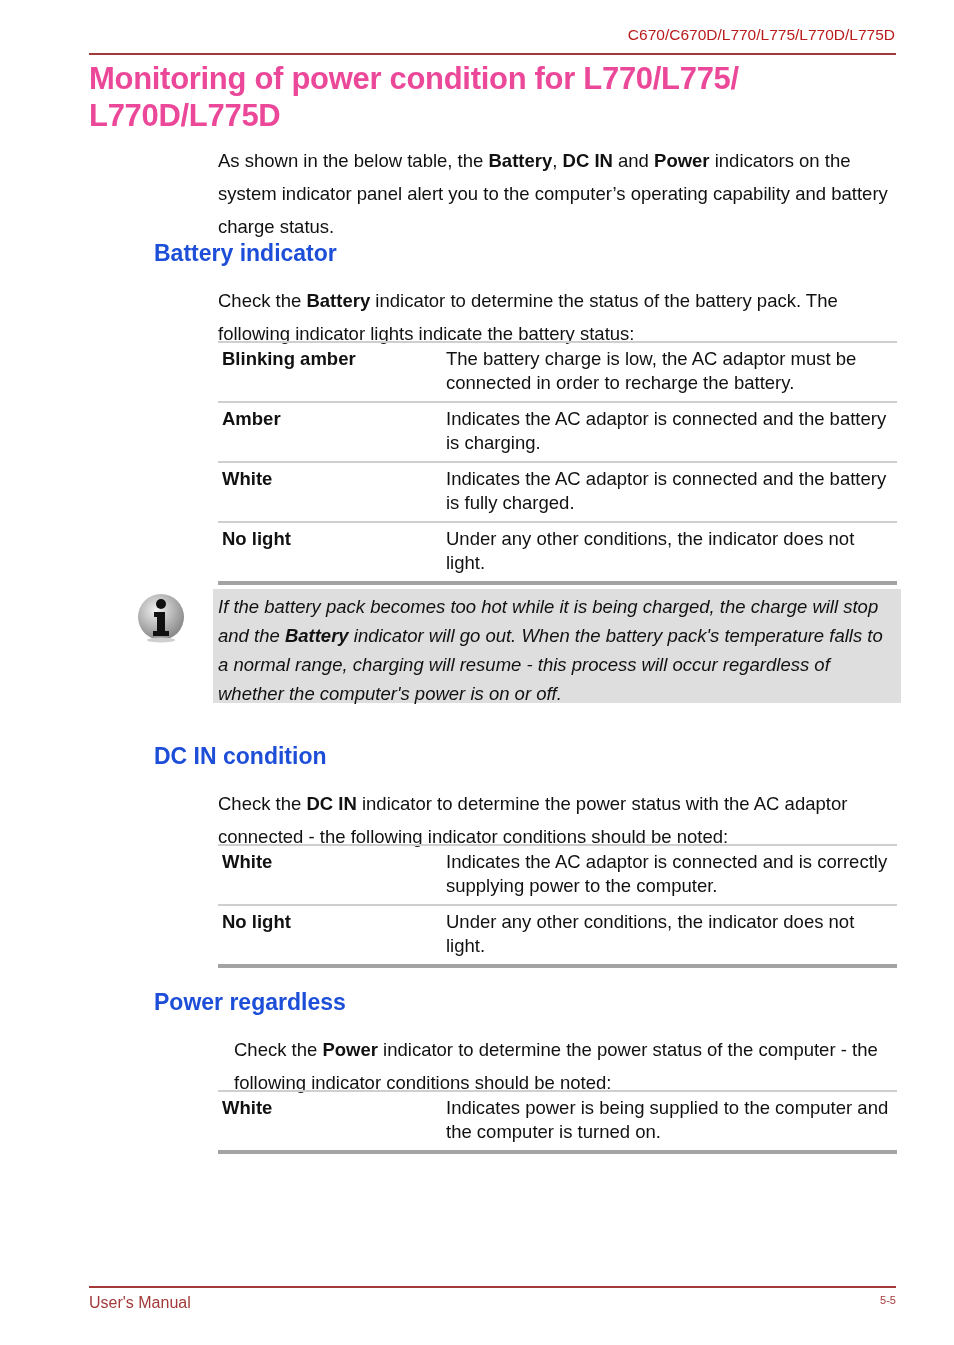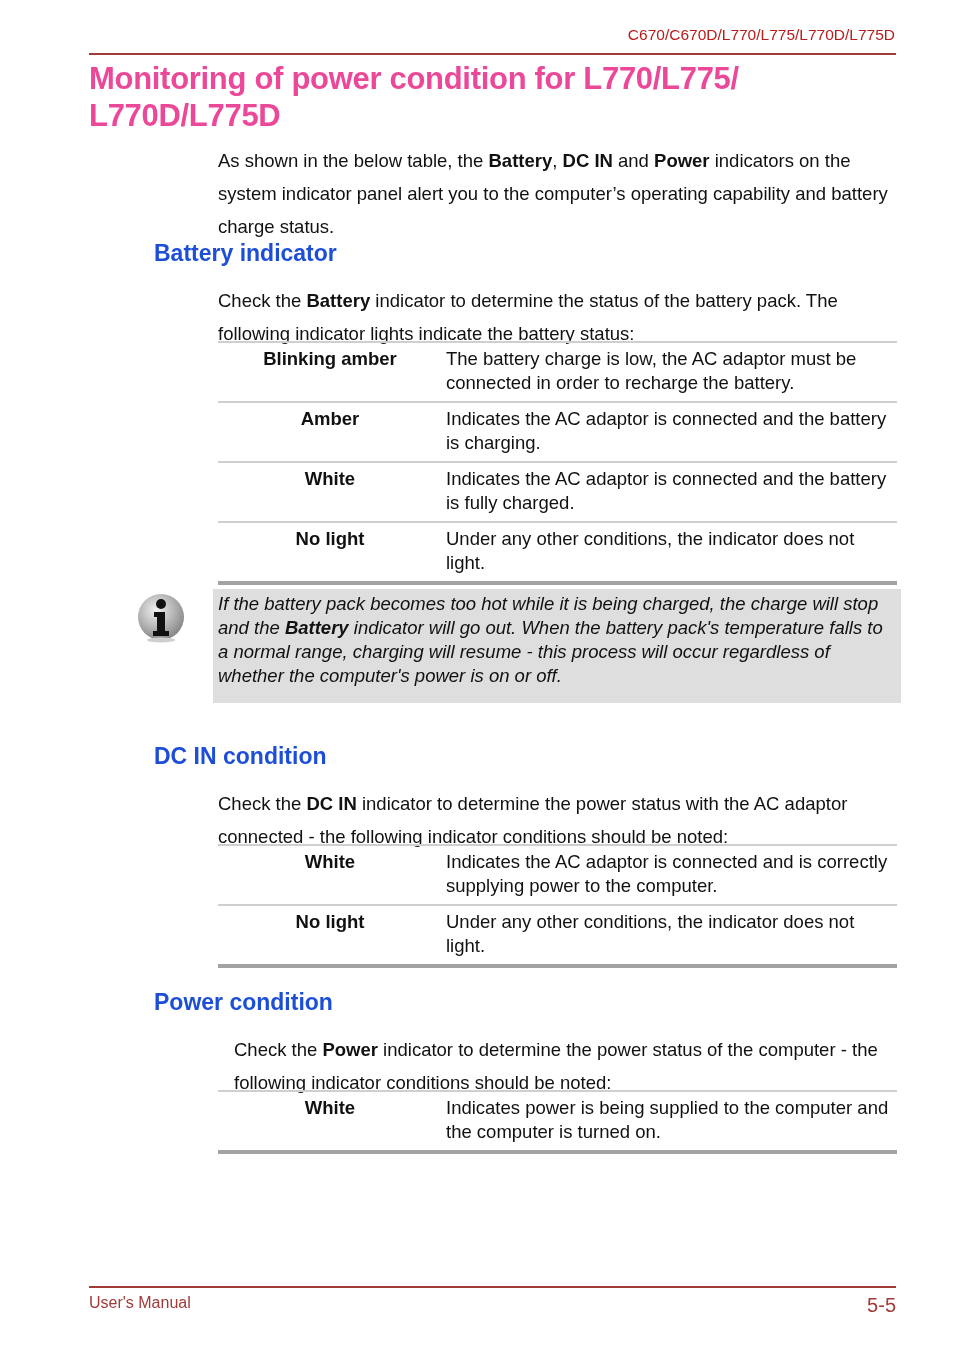--- a/index.html
+++ b/index.html
@@ -6,26 +6,26 @@
   body { width:954px; height:1345px; position:relative; font-family:"Liberation Sans", sans-serif; color:#111; overflow:hidden; }
   .abs { position:absolute; }
   .header-code { right:59px; top:26px; font-size:15.5px; color:#b91c1c; }
   .rule { left:89px; width:807px; height:2px; background:#a23a3a; }
   .title { left:89px; top:60px; width:820px; font-size:31px; font-weight:bold; color:#ec4899; line-height:37px; letter-spacing:-0.3px; }
   .para { left:218px; width:680px; font-size:18.5px; line-height:33px; }
   .h2 { left:154px; font-size:23px; font-weight:bold; color:#1d4ed8; }
   .tbl { left:218px; width:679px; border-collapse:collapse; font-size:18.5px; line-height:24px; }
   .tbl td { vertical-align:top; padding:4px 4px 6px 4px; border-top:2px solid #cfcfcf; }
   .tbl tr:last-child td { border-bottom:4px solid #a3a3a3; }
-  .tbl td.k { width:216px; font-weight:bold;text-align:center; }
+  .tbl td.k { width:216px; font-weight:bold; }
   .note { left:213px; top:589px; width:688px; height:114px; background:#dedede; }
-  .note-text { left:218px; top:592px; width:680px; font-size:18.5px; line-height:24px; font-style:italic; }
+  .note-text { left:218px; top:592px; width:680px; font-size:18.5px; line-height:29px; font-style:italic; }
   .info-icon { left:137px; top:593px; width:48px; height:50px; }
   .footer-left { left:89px; top:1294px; font-size:16px; color:#a23a3a; }
-  .footer-right { right:58px; top:1294px; font-size:20px; color:#a23a3a; }
+  .footer-right { right:58px; top:1294px; font-size:11px; color:#a23a3a; }
 </style>
 </head>
 <body>
 
 <div class="abs header-code">C670/C670D/L770/L775/L770D/L775D</div>
 <div class="abs rule" style="top:53px;"></div>
 
 <div class="abs title">Monitoring of power condition for L770/L775/ L770D/L775D</div>
 
 <div class="abs para" style="top:144px;"><span>As shown in the below table, the </span><b>Battery</b><span>, </span><b>DC IN</b><span> and </span><b>Power</b><span> indicators on the system indicator panel alert you to the computer’s operating capability and battery charge status.</span></div>
@@ -76,21 +76,21 @@
         <td class="k">White</td>
         <td>Indicates the AC adaptor is connected and is correctly supplying power to the computer.</td>
       </tr>
   <tr>
         <td class="k">No light</td>
         <td>Under any other conditions, the indicator does not light.</td>
       </tr>
 </tbody>
   </table>
 
-<div class="abs h2" style="top:989px;">Power condition</div>
+<div class="abs h2" style="top:989px;">Power regardless</div>
 <div class="abs para" style="top:1033px;margin-left:16px;"><span>Check the </span><b>Power</b><span> indicator to determine the power status of the computer - the following indicator conditions should be noted:</span></div>
 <table class="abs tbl" style="top:1090px;">
   <tbody>
       <tr>
         <td class="k">White</td>
         <td>Indicates power is being supplied to the computer and the computer is turned on.</td>
       </tr>
 </tbody>
   </table>
 

